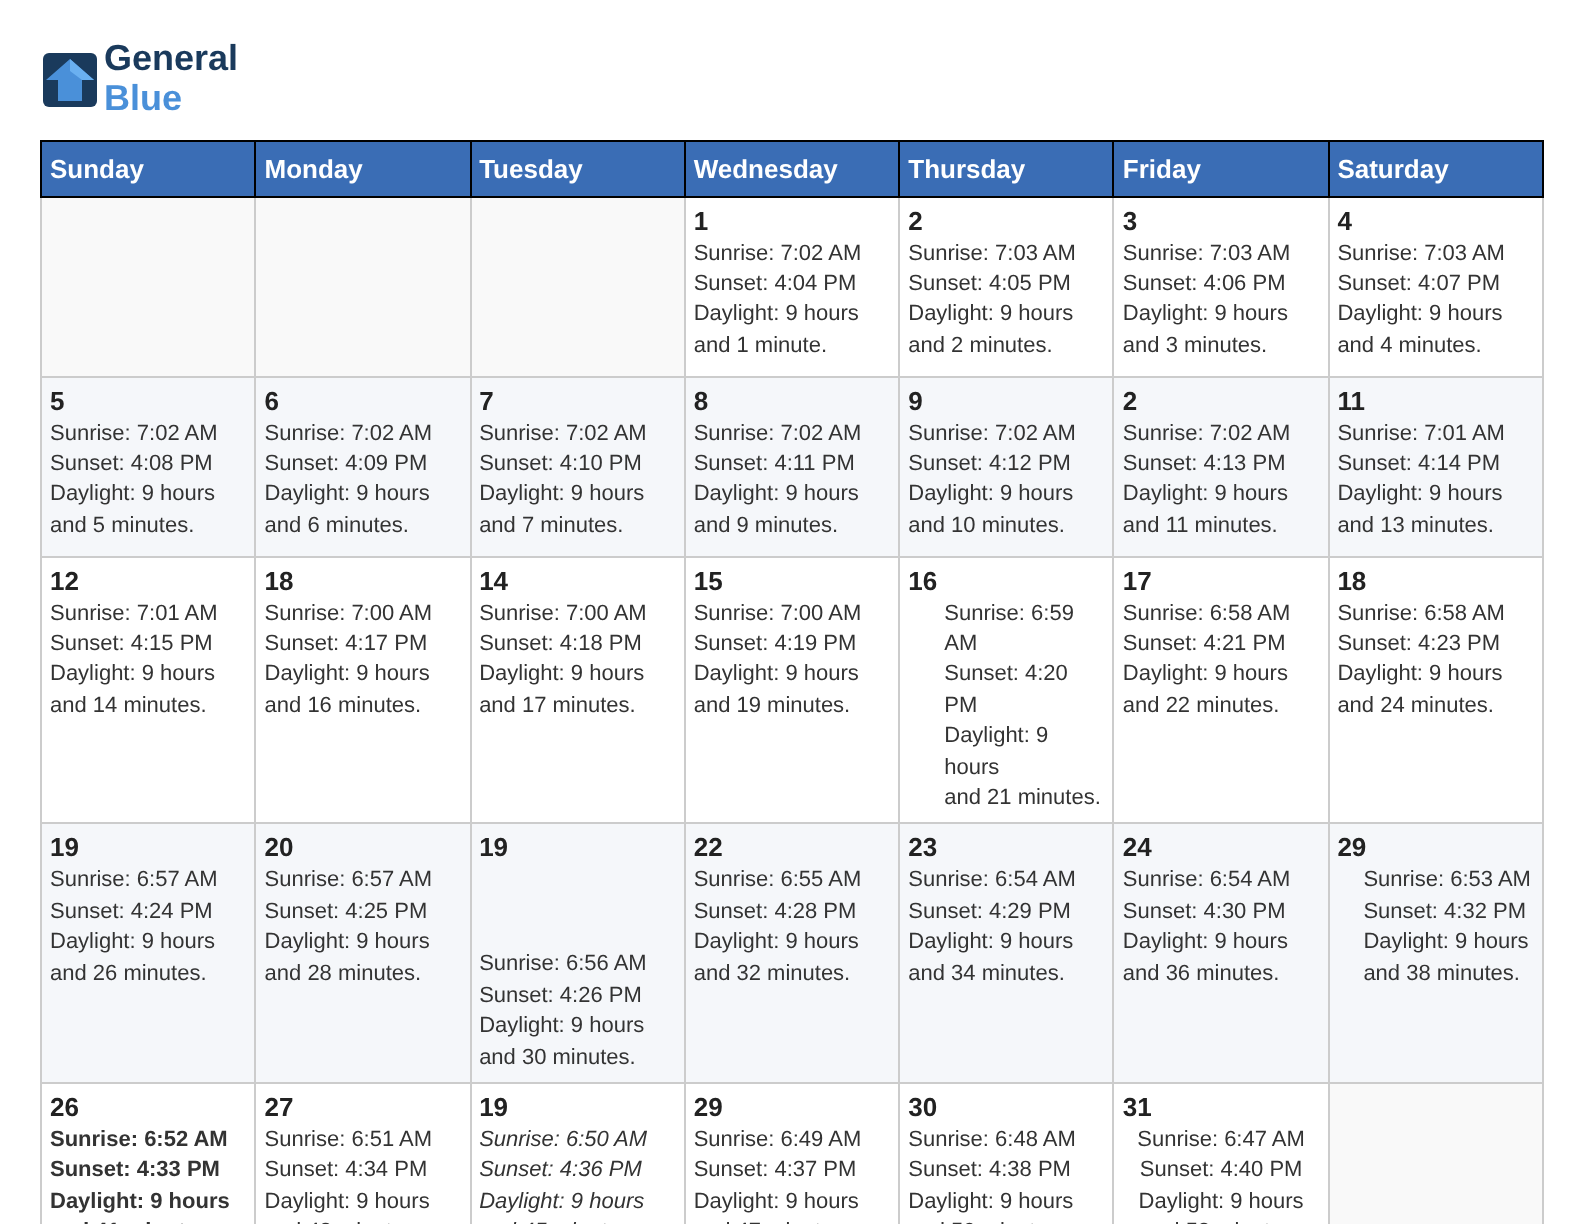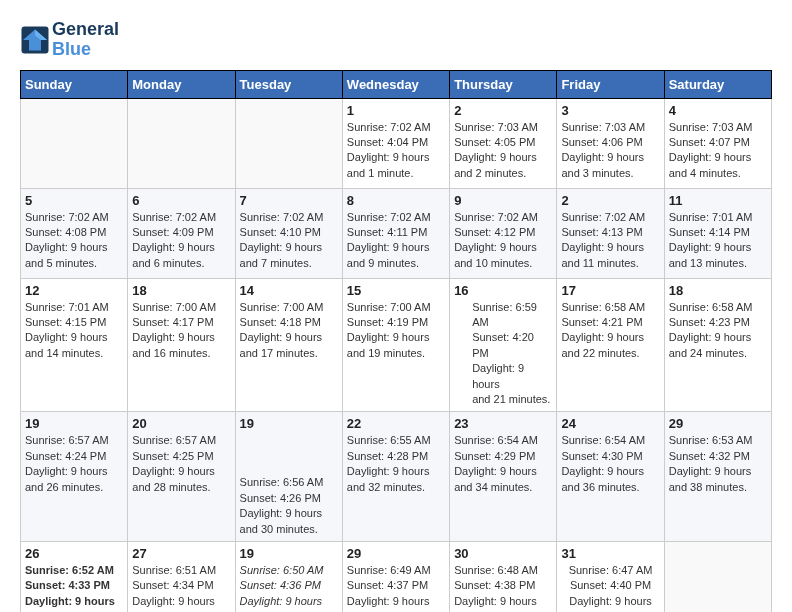--- a/index.html
+++ b/index.html
@@ -285,21 +285,21 @@
         </td>
         <td>
           <div class="day-num">24</div>
           <div class="day-info" style="white-space: pre-line;">Sunrise: 6:54 AM
 Sunset: 4:30 PM
 Daylight: 9 hours
 and 36 minutes.</div>
         </td>
         <td>
           <div class="day-num">29</div>
-          <div class="day-info" style="white-space: pre-line;">Sunrise: 6:53 AM
+          <div class="day-info" style="white-space: pre-line; margin-left: 13px;">Sunrise: 6:53 AM
 Sunset: 4:32 PM
 Daylight: 9 hours
 and 38 minutes.</div>
         </td>
       </tr>
       <tr>
         <td>
           <div class="day-num">26</div>
           <div class="day-info" style="white-space: pre-line; font-weight: bold;">Sunrise: 6:52 AM
 Sunset: 4:33 PM

